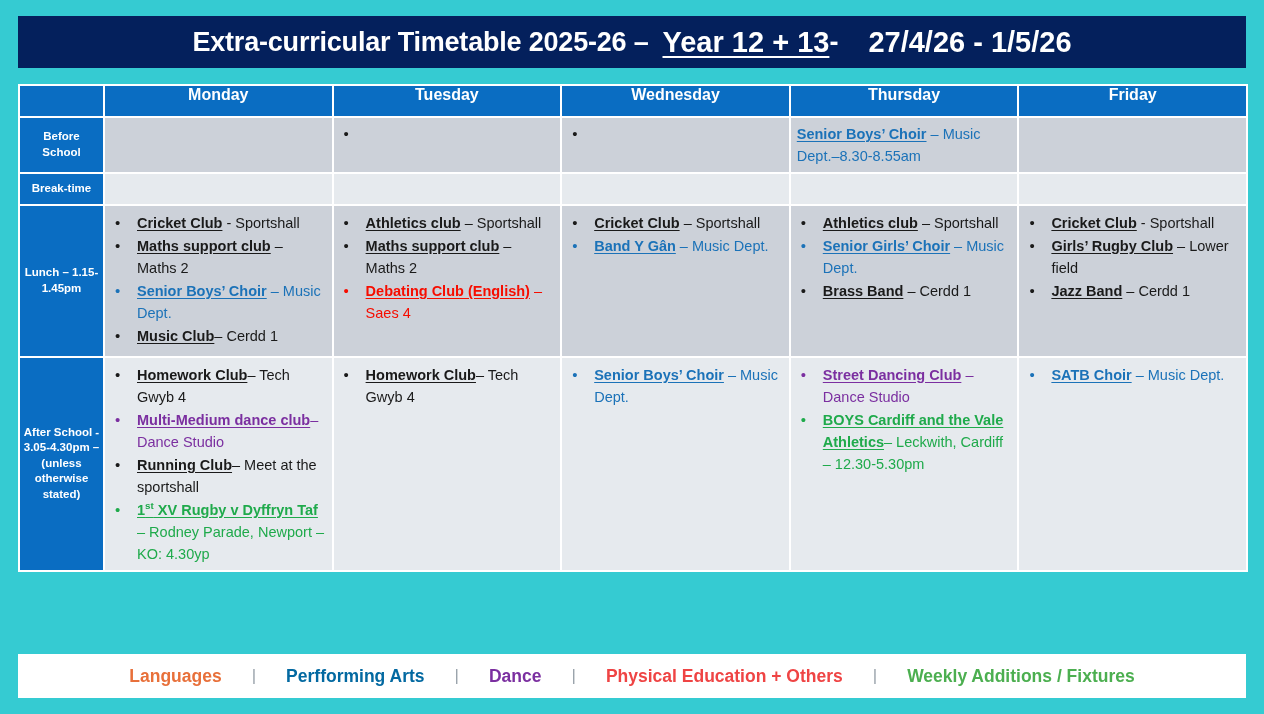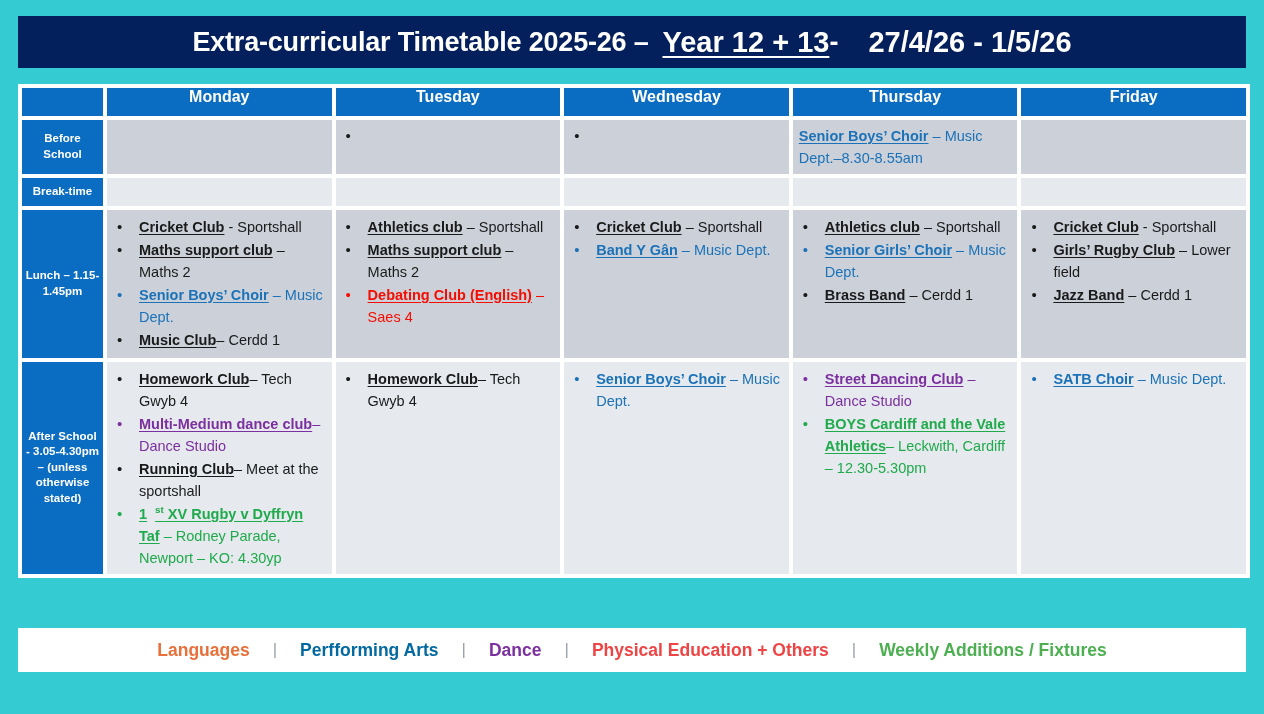--- a/index.html
+++ b/index.html
@@ -47,21 +47,21 @@
 
   
   .tbl {
     position: absolute;
     left: 18px; top: 84px;
     width: 1228px;
     border-collapse: collapse;
     table-layout: fixed;
   }
   .tbl td, .tbl th {
-    border: 4px solid #ffffff;
+    border: 2px solid #ffffff;
     padding: 0;
     vertical-align: top;
   }
   col.c-label { width: 85px; }
   col.c-day   { width: 228.6px; }
 
   thead th {
     background: #0a6dc2;
     color: #ffffff;
     height: 32px;
@@ -101,45 +101,45 @@
     margin-bottom: 1px;
   }
   ul.items li .bullet {
     position: absolute;
     left: 6px; top: 0px;
     font-size: 15px;
     line-height: 1.52;
   }
   .nm { font-weight: bold; text-decoration: underline; text-underline-offset: 1.5px; }
   .ds { font-weight: normal; }
-  sup { font-size: 0.68em; vertical-align: super; line-height: 0; margin-left: 8px; }
+  sup { font-size: 0.68em; vertical-align: super; line-height: 0; }
 
   
   .solo-bullet { font-size: 15px; line-height: 1; padding: 2px 0 0 6px; color: #1a1a1a; }
 
   
   .plainblock { font-size: 14.5px; line-height: 1.5; padding-left: 2px; }
 
   
   .col-black  { color: #1a1a1a; }
   .col-blue   { color: #1b72b8; }
   .col-red    { color: #f60d00; }
   .col-purple { color: #7b2fa0; }
   .col-green  { color: #1faa4b; }
 
   
   .legend {
     position: absolute;
-    left: 18px; top: 628px;
+    left: 18px; top: 654px;
     width: 1228px; height: 44px;
     background: #ffffff;
     display: flex;
     align-items: center;
     justify-content: center;
-    gap: 9px;
+    gap: 16px;
   }
   .legend-item { font-size: 17.5px; font-weight: bold; white-space: pre; }
   .legend-sep { color: #9aa3ab; font-size: 17px; padding: 0 14px; font-weight: normal; }
   .lg-languages { color: #e8703a; }
   .lg-performing { color: #0369a1; }
   .lg-dance { color: #7b2fa0; }
   .lg-pe { color: #ef4444; }
   .lg-weekly { color: #4caf50; }
 </style>
 </head>

